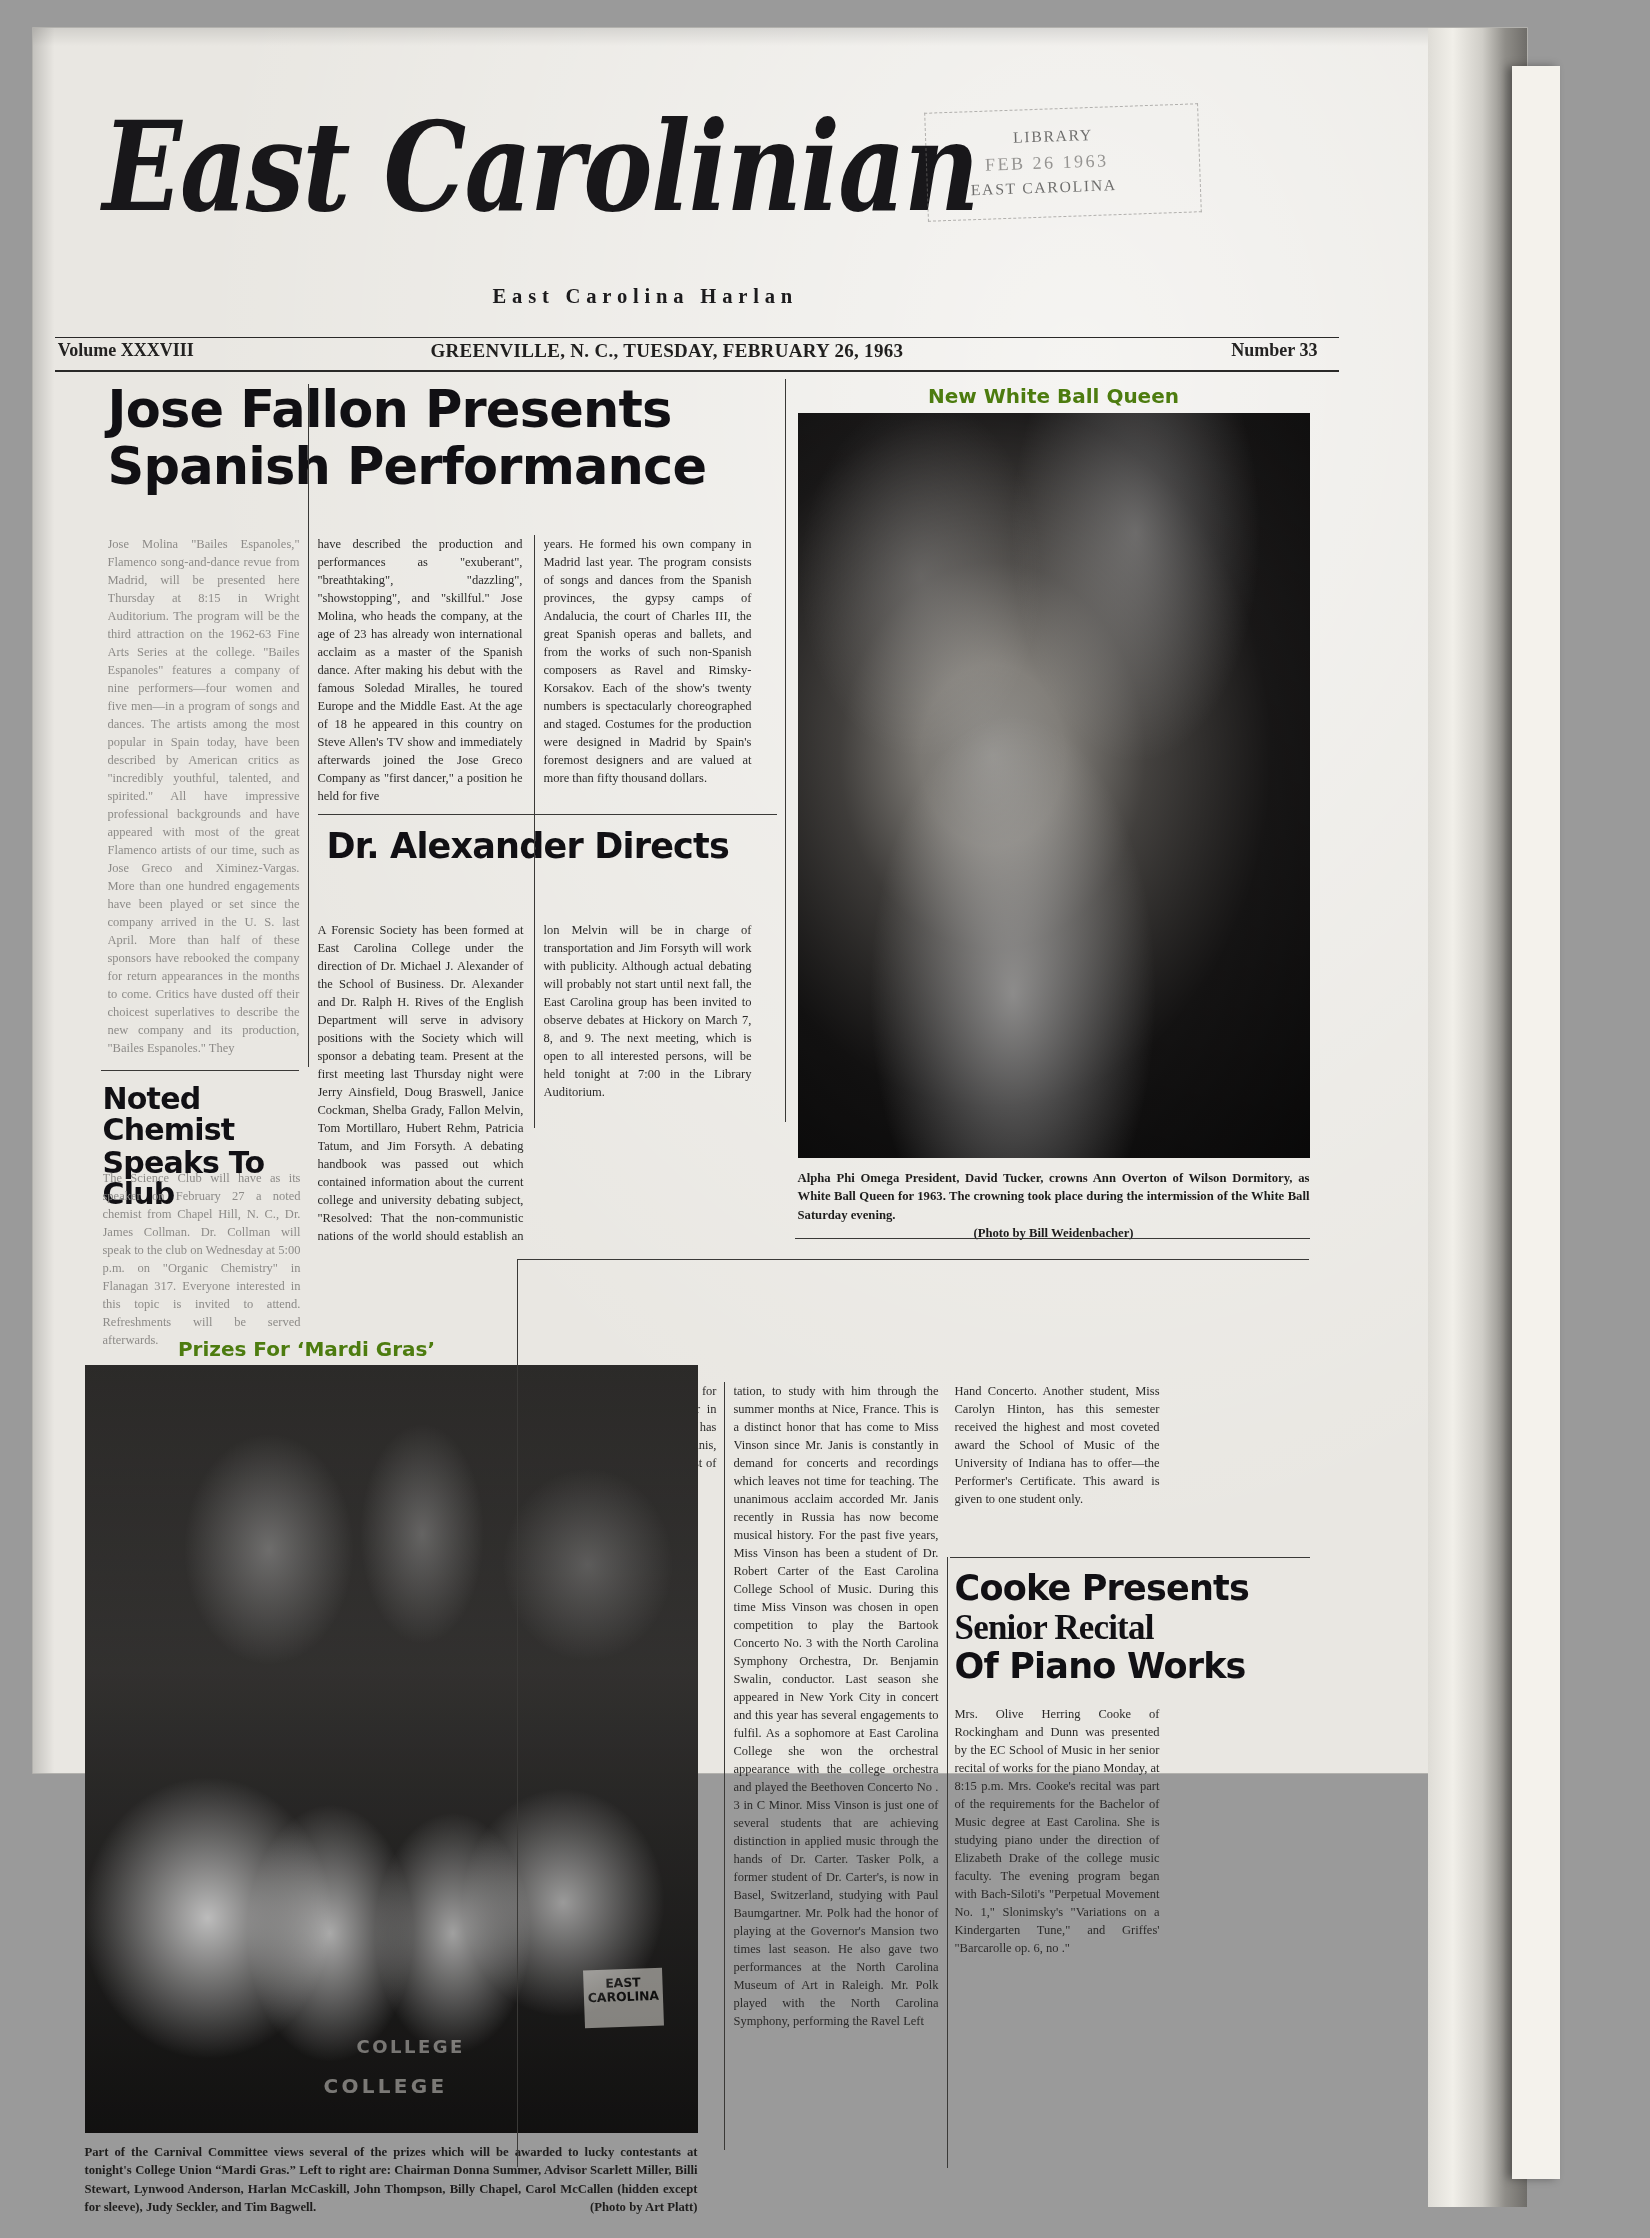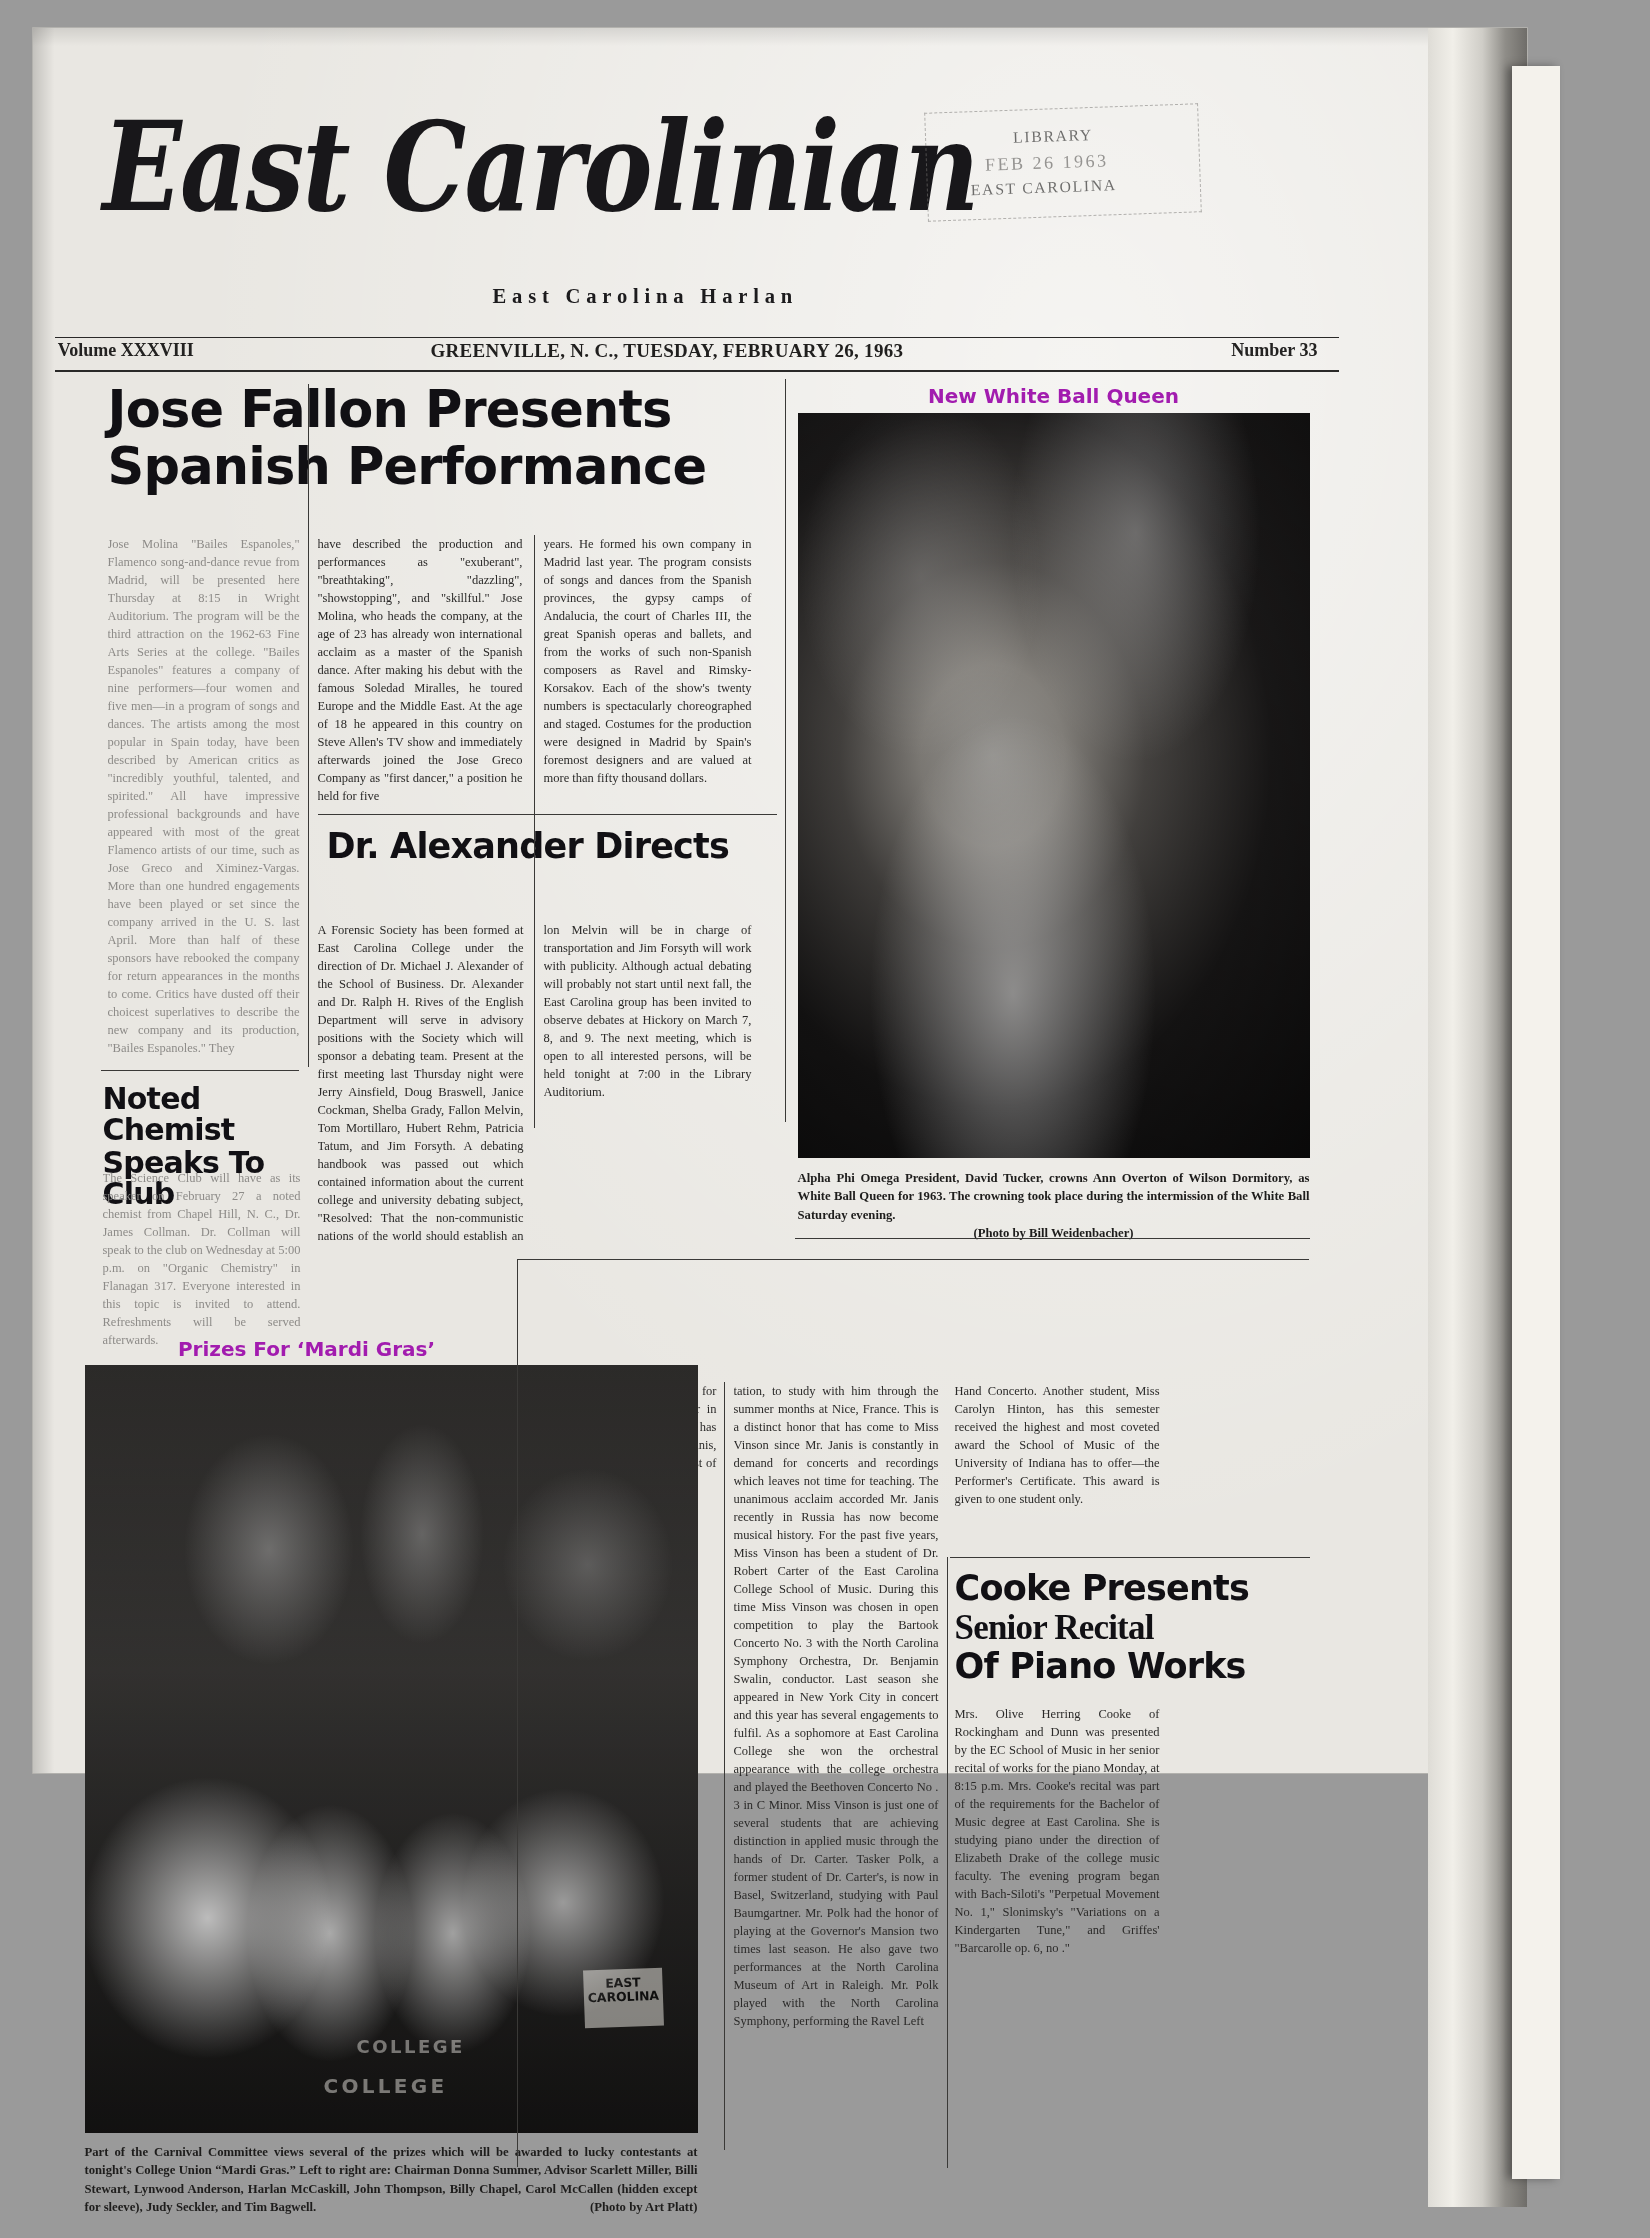--- a/index.html
+++ b/index.html
@@ -67,21 +67,21 @@
   .hl-l{font-size:40px;}
   .hl-m{font-size:35px;}
   .hl-s{font-size:30px;}
   .body{
     font-size:12.5px;line-height:1.44;text-align:justify;color:#2b2a29;
     font-family:"Liberation Serif",serif;
   }
   .body.faint{color:#8d8b88;}
   .cap{font-size:12.7px;line-height:1.45;font-weight:700;text-align:justify;color:#1e1d1c;}
   .cap .credit{display:block;text-align:center;font-weight:700;}
-  .kicker{font-family:"DejaVu Sans",sans-serif;font-weight:700;font-size:20px;text-align:center;color:#a21caf;}
+  .kicker{font-family:"DejaVu Sans",sans-serif;font-weight:700;font-size:20px;text-align:center;color:#4d7c0f;}
 
   .vline{position:absolute;width:0;border-left:1.2px solid #3a3937;}
   .hline{position:absolute;height:0;border-top:1.2px solid #3a3937;}
 
   
   .photo{position:absolute;background:#2b2b2b;overflow:hidden;}
   .ph-queen{background:
      radial-gradient(ellipse at 38% 46%, #efece6 0%, #cfcac2 16%, #6e6a66 34%, #242222 62%, #121111 100%);}
   .ph-queen:after{
     content:"";position:absolute;inset:0;

